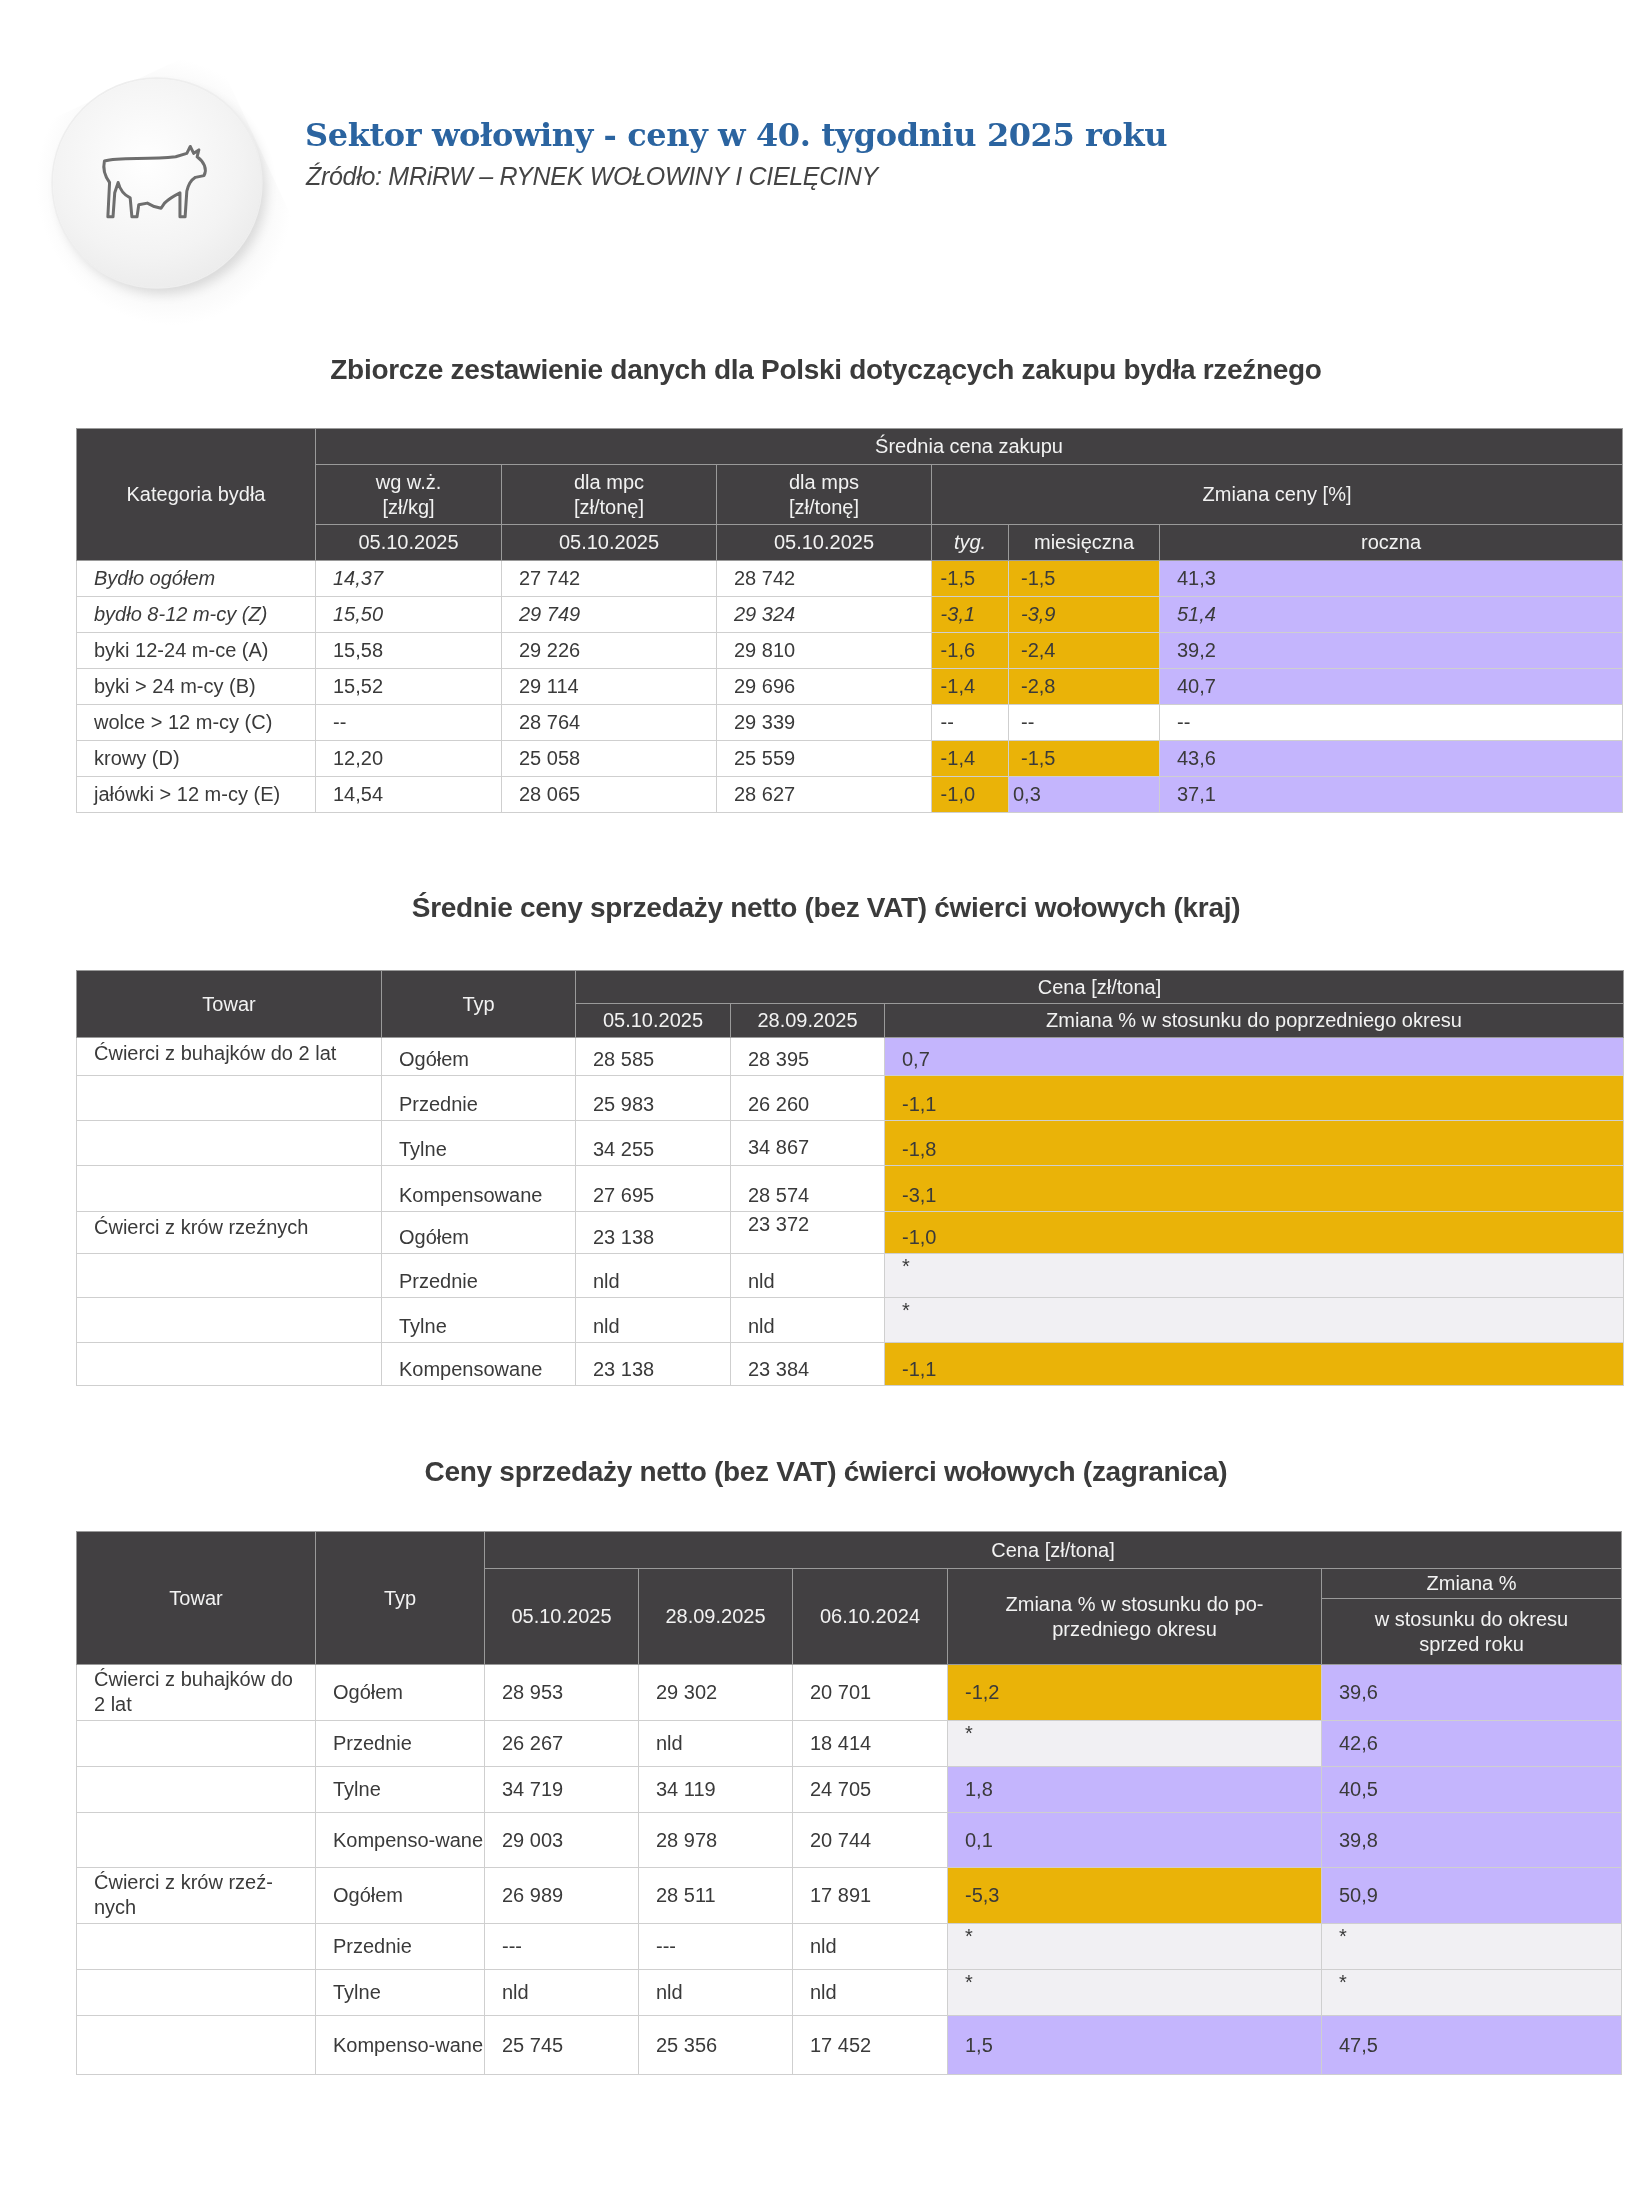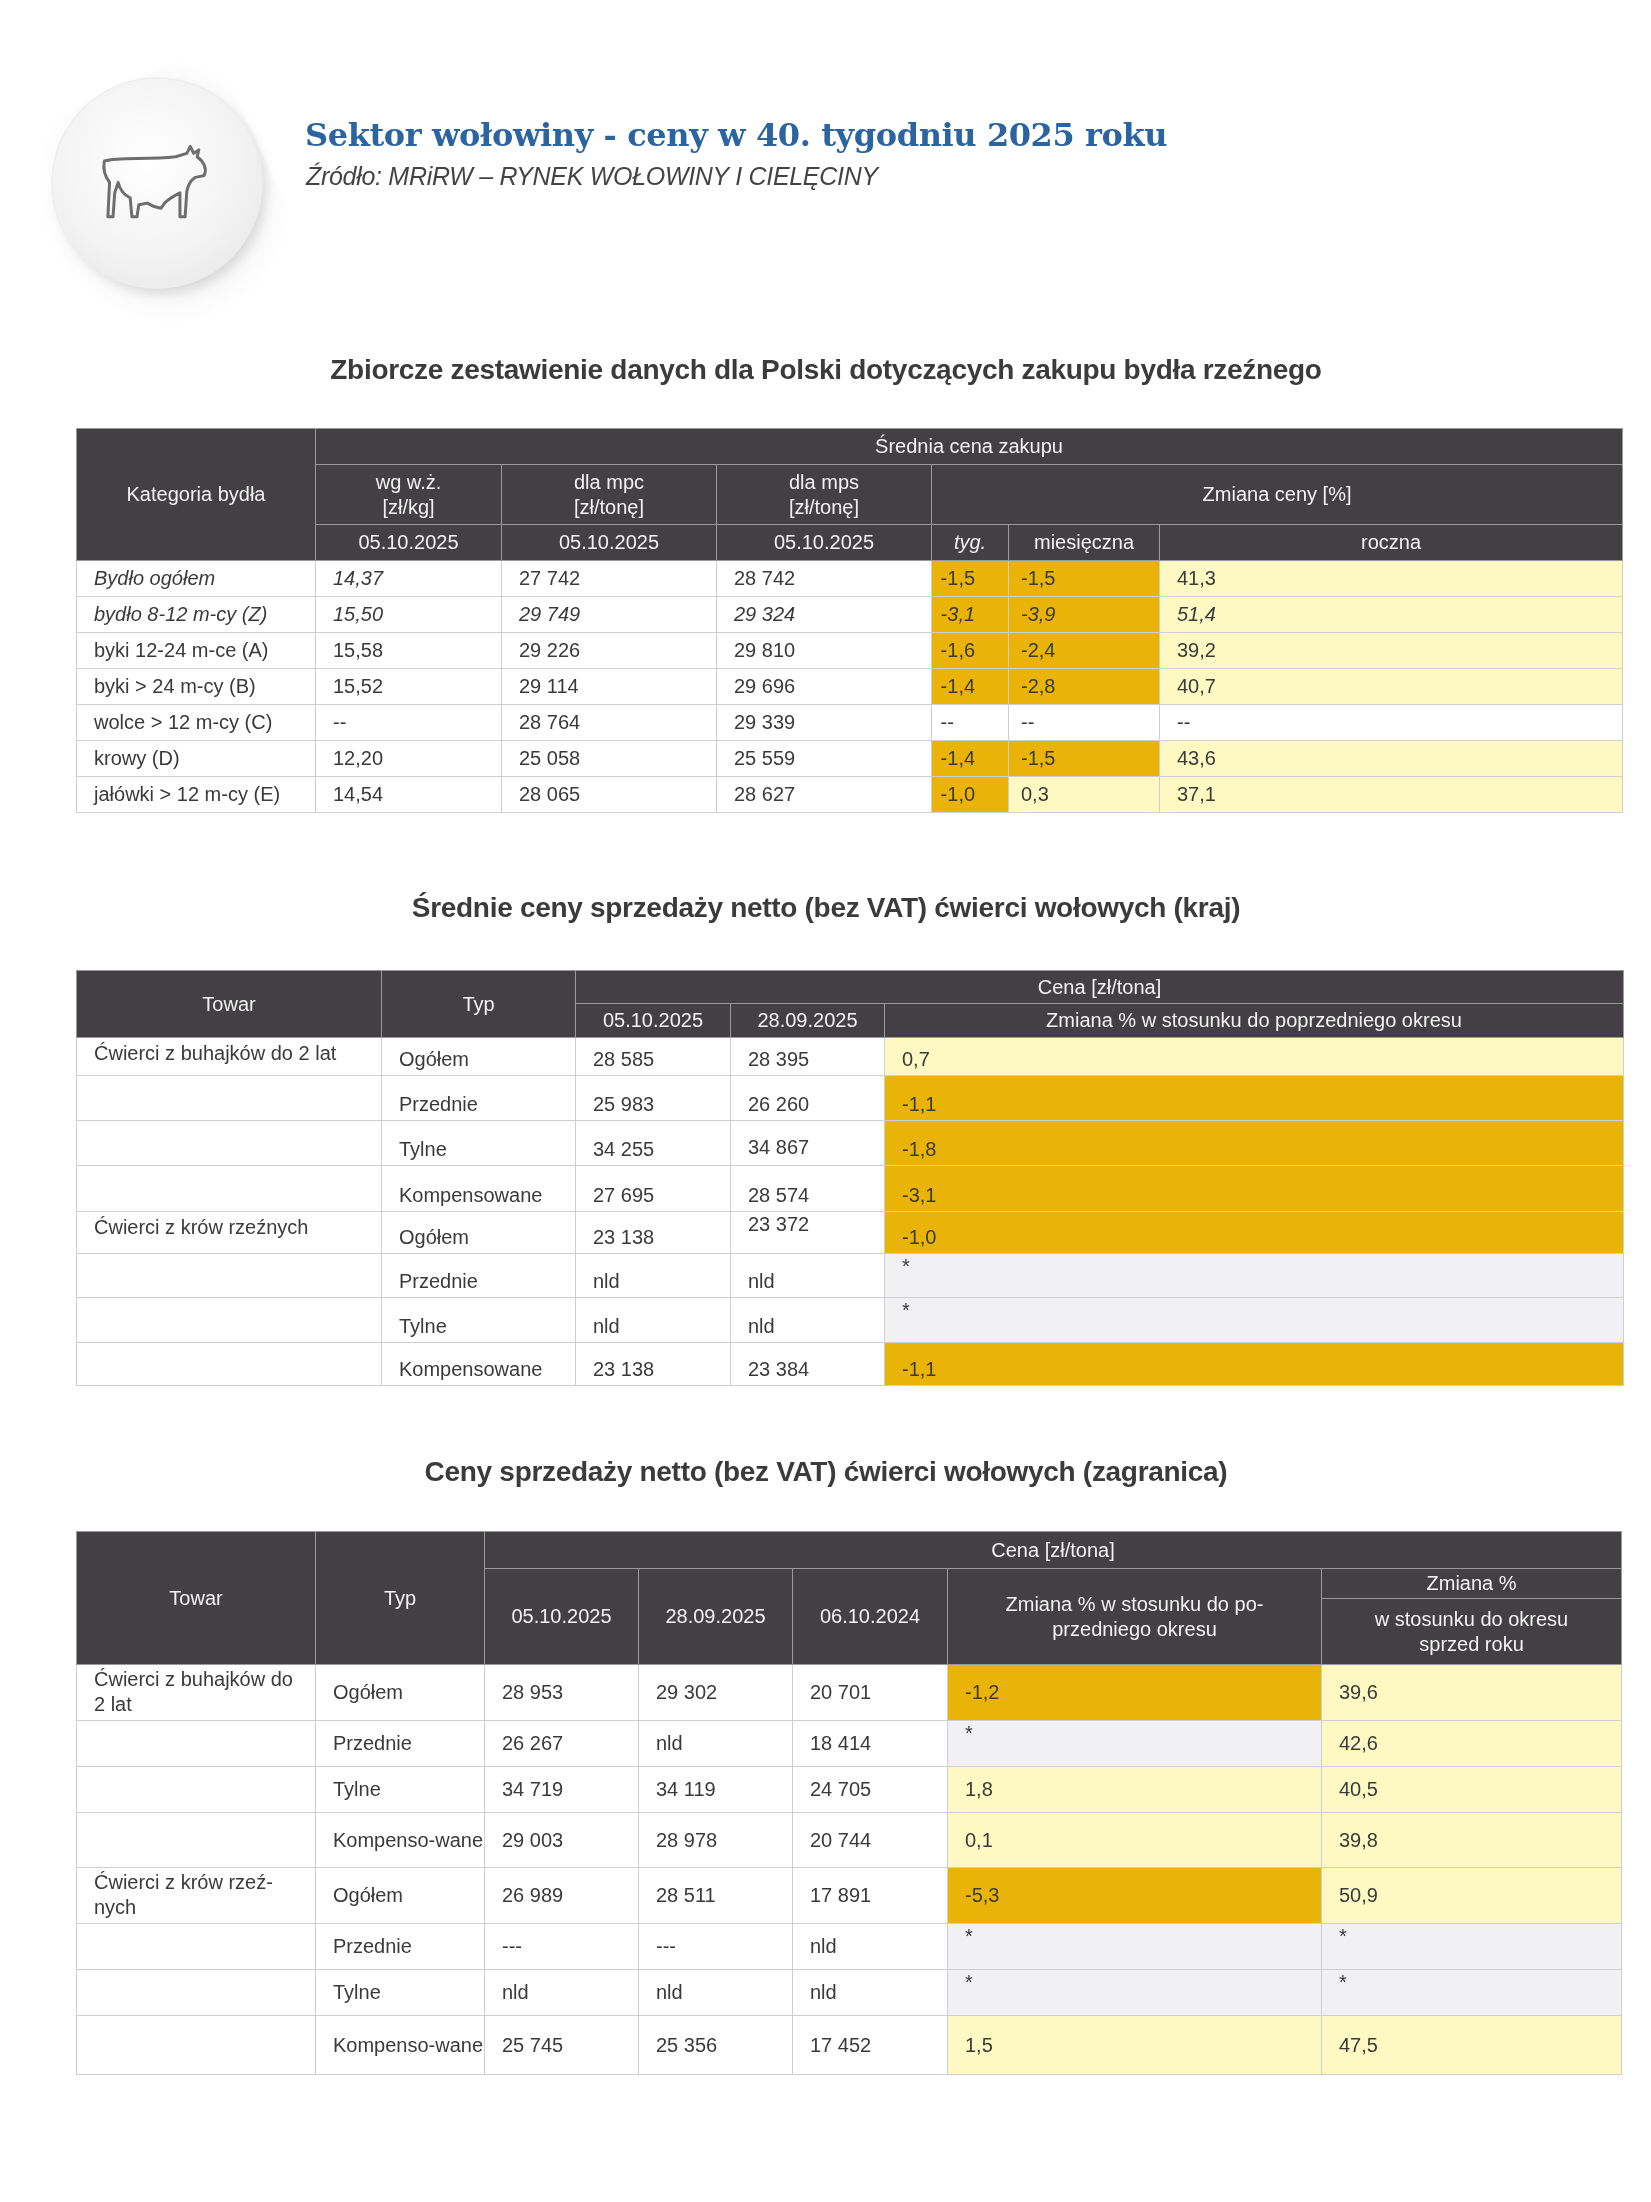--- a/index.html
+++ b/index.html
@@ -18,21 +18,21 @@
          white-space:nowrap; letter-spacing:-0.3px; }
   .section-title { position:absolute; left:0; width:1652px; text-align:center; font-weight:bold;
          font-size:28px; color:#3b3b3b; letter-spacing:-0.3px; }
   table.t { position:absolute; border-collapse:collapse; table-layout:fixed; font-size:20px; }
   table.t th { background:#424042; color:#f2f2f2; font-weight:normal; border:1.7px solid #9a9a9a;
          padding:0 5.2px; text-align:center; line-height:1.25; }
   table.t td { border:1.7px solid #cfcfcf; padding:0 0 0 17px; color:#3a3a3a; white-space:nowrap;
          line-height:1.25; }
   table.t td.wrap { white-space:normal; }
   td.neg { background:#eab308; }
-  td.pos { background:#fef9c3; }
+  td.pos { background:#c4b5fd; }
   td.na  { background:#f1f0f3; vertical-align:top; padding-top:6.9px; }
   td.plain { background:#ffffff; }
   .it { font-style:italic; }
 </style>
 </head>
 <body>
 
 <div class="logo-shadow"></div>
 <div class="logo-circle">
   <svg width="129" height="103" viewBox="0 0 150 120">
@@ -129,21 +129,21 @@
         <td class="neg" style="padding-left: 8.6px;">-1,4</td>
         <td class="neg" style="padding-left: 12px;">-1,5</td>
         <td class="pos">43,6</td>
       </tr>
       <tr style="height: 36px;">
         <td>jałówki &gt; 12 m-cy (E)</td>
         <td>14,54</td>
         <td>28 065</td>
         <td>28 627</td>
         <td class="neg" style="padding-left: 8.6px;">-1,0</td>
-        <td class="pos" style="padding-left: 12px;">0,3</td>
+        <td class="pos" style="padding-left: 4px;">0,3</td>
         <td class="pos">37,1</td>
       </tr>
     </tbody>
 </table>
 
 <div class="section-title" style="top:892px;">Średnie ceny sprzedaży netto (bez VAT) ćwierci wołowych (kraj)</div>
 
 <table class="t" id="t2" style="left:76px; top:970px; width:1547px;">
   <colgroup>
     <col style="width:305px">

